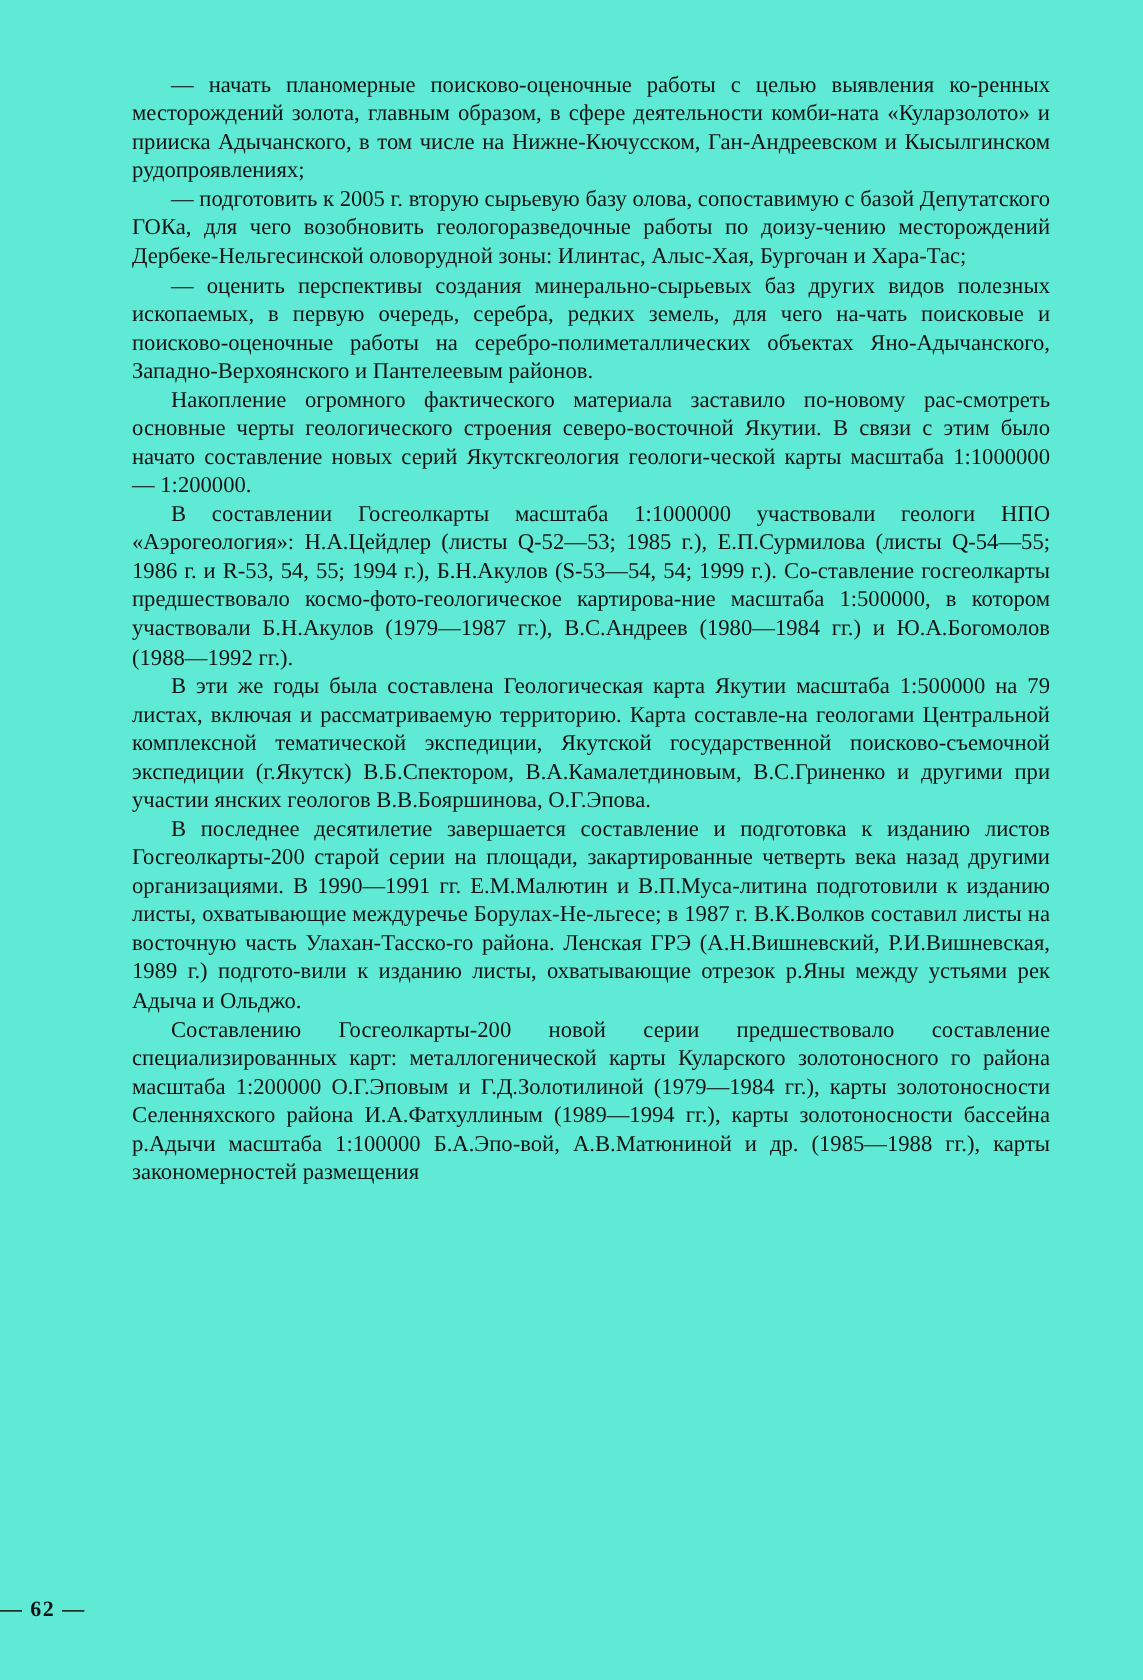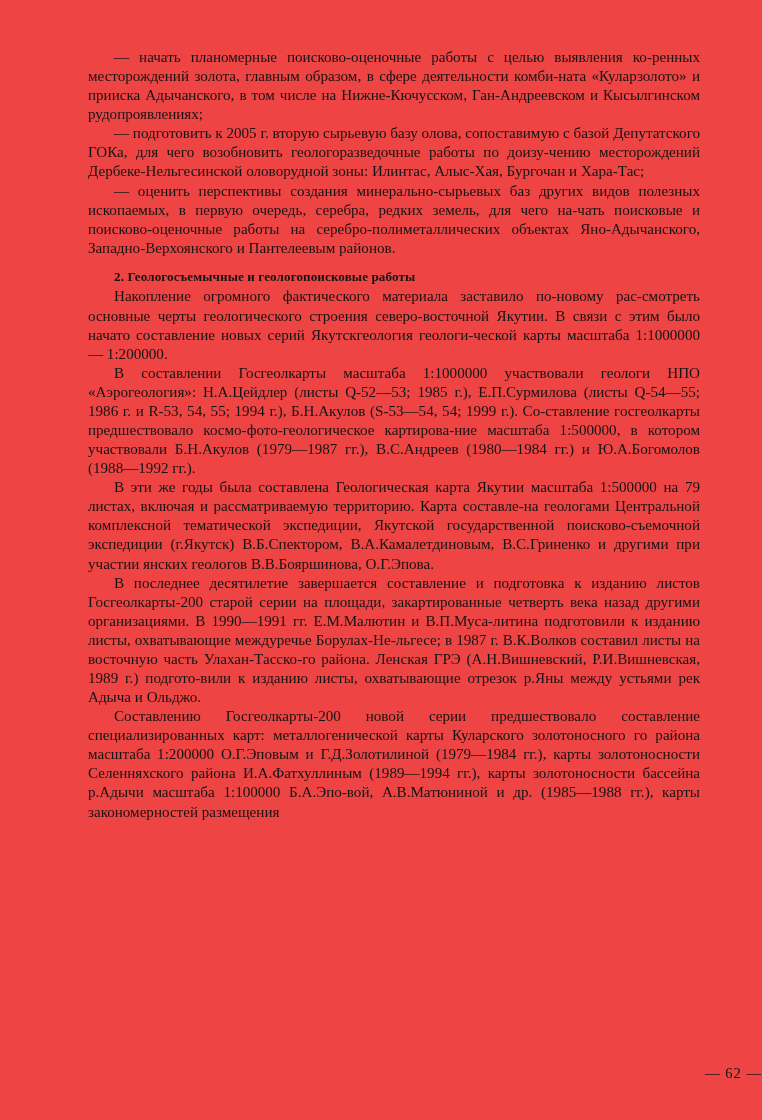--- a/index.html
+++ b/index.html
@@ -12,21 +12,21 @@
     height: 1120px;
     font-family: "Liberation Serif", serif;
     color: #111111;
   }
   .page {
     position: relative;
     width: 762px;
     height: 1120px;
     box-sizing: border-box;
     padding: 48px 62px 30px 88px;
-    background: #ef4444;
+    background: #5eead4;
   }
   .body-text {
     font-size: 15.1px;
     line-height: 1.265;
     text-align: justify;
     text-justify: inter-word;
     hyphens: manual;
     color: #141414;
   }
   .para {
@@ -44,37 +44,37 @@
     font-weight: bold;
     font-family: "Liberation Serif", serif;
     text-align: left;
     letter-spacing: 0.1px;
   }
   .page-number {
     position: absolute;
     left: 0;
     right: 0;
     bottom: 38px;
-    text-align: right;
+    text-align: left;
     font-size: 14.6px;
     color: #141414;
     letter-spacing: 1px;
+    font-weight: bold;
   }
 </style>
 </head>
 <body>
 
 <div class="page">
   <div class="body-text">
 
     <p class="dash-item">— начать планомерные поисково-оценочные работы с целью выявления ко-ренных месторождений золота, главным образом, в сфере деятельности комби-ната «Куларзолото» и прииска Адычанского, в том числе на Нижне-Кючусском, Ган-Андреевском и Кысылгинском рудопроявлениях;</p>
     <p class="dash-item">— подготовить к 2005 г. вторую сырьевую базу олова, сопоставимую с базой Депутатского ГОКа, для чего возобновить геологоразведочные работы по доизу-чению месторождений Дербеке-Нельгесинской оловорудной зоны: Илинтас, Алыс-Хая, Бургочан и Хара-Тас;</p>
     <p class="dash-item">— оценить перспективы создания минерально-сырьевых баз других видов полезных ископаемых, в первую очередь, серебра, редких земель, для чего на-чать поисковые и поисково-оценочные работы на серебро-полиметаллических объектах Яно-Адычанского, Западно-Верхоянского и Пантелеевым районов.</p>
 
-    <p class="section-heading">2. Геологосъемычные и геологопоисковые работы</p>
 
     <p class="para">Накопление огромного фактического материала заставило по-новому рас-смотреть основные черты геологического строения северо-восточной Якутии. В связи с этим было начато составление новых серий Якутскгеология геологи-ческой карты масштаба 1:1000000 — 1:200000.</p>
     <p class="para">В составлении Госгеолкарты масштаба 1:1000000 участвовали геологи НПО «Аэрогеология»: Н.А.Цейдлер (листы Q-52—53; 1985 г.), Е.П.Сурмилова (листы Q-54—55; 1986 г. и R-53, 54, 55; 1994 г.), Б.Н.Акулов (S-53—54, 54; 1999 г.). Со-ставление госгеолкарты предшествовало космо-фото-геологическое картирова-ние масштаба 1:500000, в котором участвовали Б.Н.Акулов (1979—1987 гг.), В.С.Андреев (1980—1984 гг.) и Ю.А.Богомолов (1988—1992 гг.).</p>
     <p class="para">В эти же годы была составлена Геологическая карта Якутии масштаба 1:500000 на 79 листах, включая и рассматриваемую территорию. Карта составле-на геологами Центральной комплексной тематической экспедиции, Якутской государственной поисково-съемочной экспедиции (г.Якутск) В.Б.Спектором, В.А.Камалетдиновым, В.С.Гриненко и другими при участии янских геологов В.В.Бояршинова, О.Г.Эпова.</p>
     <p class="para">В последнее десятилетие завершается составление и подготовка к изданию листов Госгеолкарты-200 старой серии на площади, закартированные четверть века назад другими организациями. В 1990—1991 гг. Е.М.Малютин и В.П.Муса-литина подготовили к изданию листы, охватывающие междуречье Борулах-Не-льгесе; в 1987 г. В.К.Волков составил листы на восточную часть Улахан-Тасско-го района. Ленская ГРЭ (А.Н.Вишневский, Р.И.Вишневская, 1989 г.) подгото-вили к изданию листы, охватывающие отрезок р.Яны между устьями рек Адыча и Ольджо.</p>
     <p class="para">Составлению Госгеолкарты-200 новой серии предшествовало составление специализированных карт: металлогенической карты Куларского золотоносного го района масштаба 1:200000 О.Г.Эповым и Г.Д.Золотилиной (1979—1984 гг.), карты золотоносности Селенняхского района И.А.Фатхуллиным (1989—1994 гг.), карты золотоносности бассейна р.Адычи масштаба 1:100000 Б.А.Эпо-вой, А.В.Матюниной и др. (1985—1988 гг.), карты закономерностей размещения</p>
 
   </div>
 
   <div class="page-number">— 62 —</div>

